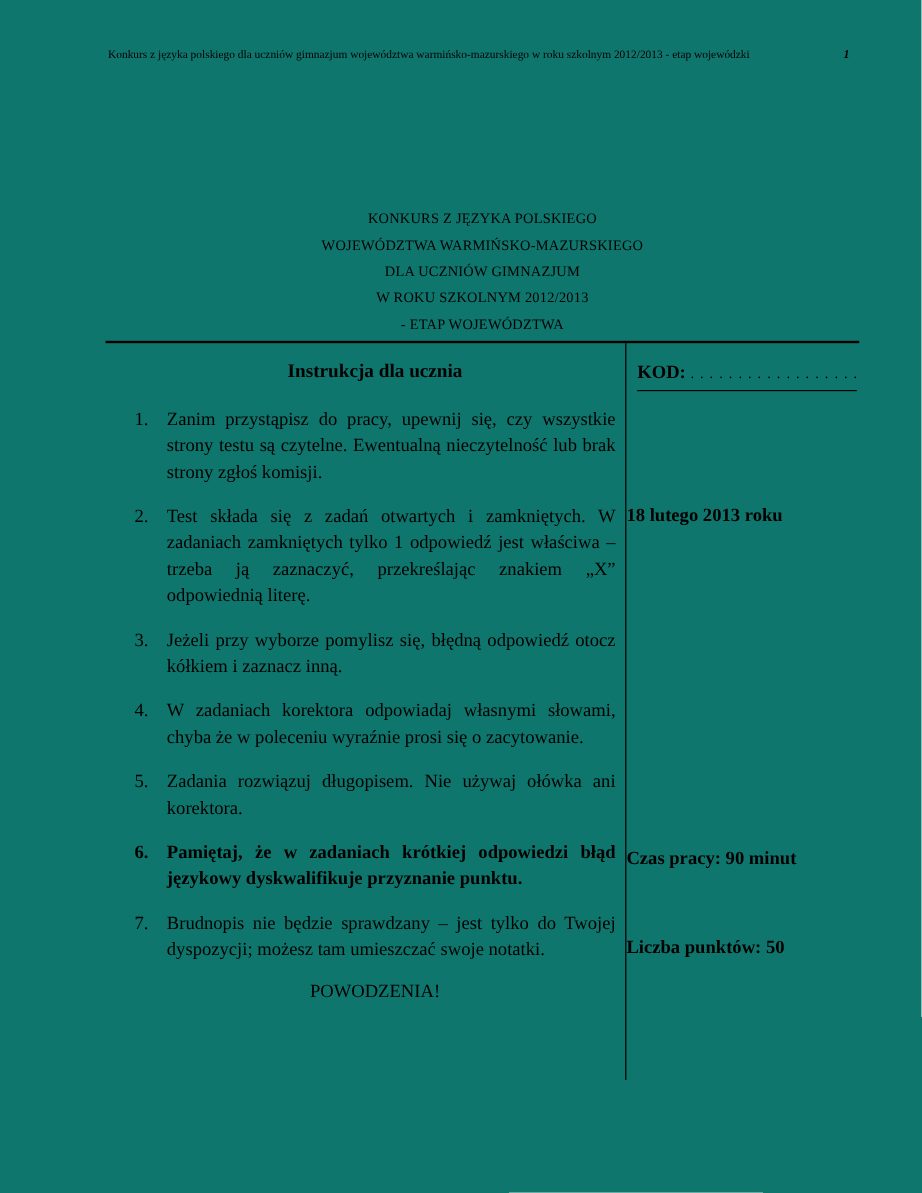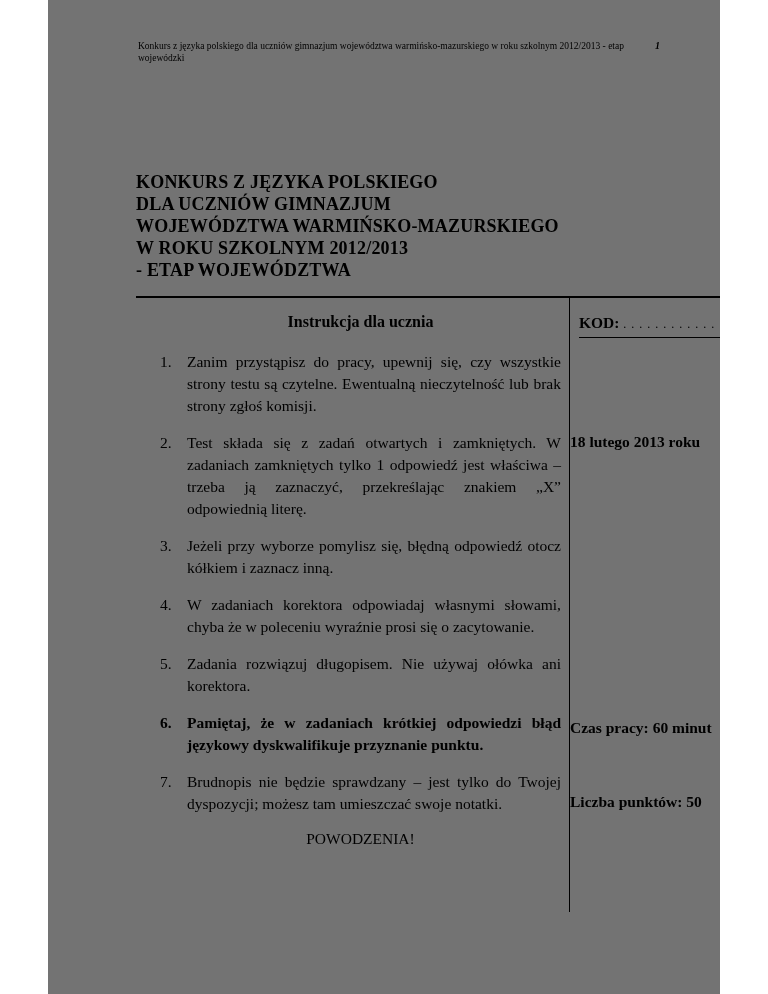--- a/index.html
+++ b/index.html
@@ -2,24 +2,24 @@
 <html><head>
 <meta charset="utf-8">
 <style>
   html, body {
     margin: 0;
     padding: 0;
     background: #ffffff;
   }
   .page {
     position: relative;
-    width: 672px;
+    width: 768px;
     height: 994px;
     margin: 0 auto;
-    background: #737373;
+    background: #0f766e;
     color: #000;
     font-family: "Liberation Serif", serif;
     overflow: hidden;
     box-sizing: border-box;
   }
   
   .running-header {
     position: absolute;
     top: 40px;
     left: 90px;
@@ -35,29 +35,30 @@
     font-weight: bold;
     font-style: italic;
     font-size: 10px;
   }
   
   .title-block {
     position: absolute;
     top: 171px;
     left: 88px;
     width: 628px;
-    font-weight: bold;
-    font-size: 18px;
+    text-align: center;
+    font-weight: normal;
+    font-size: 12px;
     line-height: 22px;
     letter-spacing: 0.2px;
   }
   
   .columns {
     position: absolute;
-    top: 296px;
+    top: 284px;
     left: 88px;
     width: 628px;
     border-top: 2px solid #000;
     display: flex;
     align-items: stretch;
   }
   .left-col {
     width: 434px;
     box-sizing: border-box;
     padding: 13px 8px 18px 24px;
@@ -131,22 +132,22 @@
 
 <div class="page">
 
   <div class="running-header">
     <span class="hdr-text">Konkurs z języka polskiego dla uczniów gimnazjum województwa warmińsko-mazurskiego w roku szkolnym 2012/2013 - etap wojewódzki</span>
     <span class="page-num">1</span>
   </div>
 
   <div class="title-block">
     <div>KONKURS Z JĘZYKA POLSKIEGO</div>
+    <div>WOJEWÓDZTWA WARMIŃSKO-MAZURSKIEGO</div>
     <div>DLA UCZNIÓW GIMNAZJUM</div>
-    <div>WOJEWÓDZTWA WARMIŃSKO-MAZURSKIEGO</div>
     <div>W ROKU SZKOLNYM 2012/2013</div>
     <div>- ETAP WOJEWÓDZTWA</div>
   </div>
 
   <div class="columns">
 
     <div class="left-col">
       <div class="instr-heading">Instrukcja dla ucznia</div>
 
       <div class="item">
@@ -186,19 +187,19 @@
 
       <div class="closing">POWODZENIA!</div>
     </div>
 
     <div class="right-col">
       <div class="kod-line">
         <span>KOD:</span>
         <span class="kod-dots">. . . . . . . . . . . . . . . . . .</span>
       </div>
       <div class="rc-text rc-date">18 lutego 2013 roku</div>
-      <div class="rc-text rc-duration">Czas pracy: 60 minut</div>
+      <div class="rc-text rc-duration">Czas pracy: 90 minut</div>
       <div class="rc-text rc-points">Liczba punktów: 50</div>
     </div>
 
   </div>
 
 </div>
 
 </body></html>

